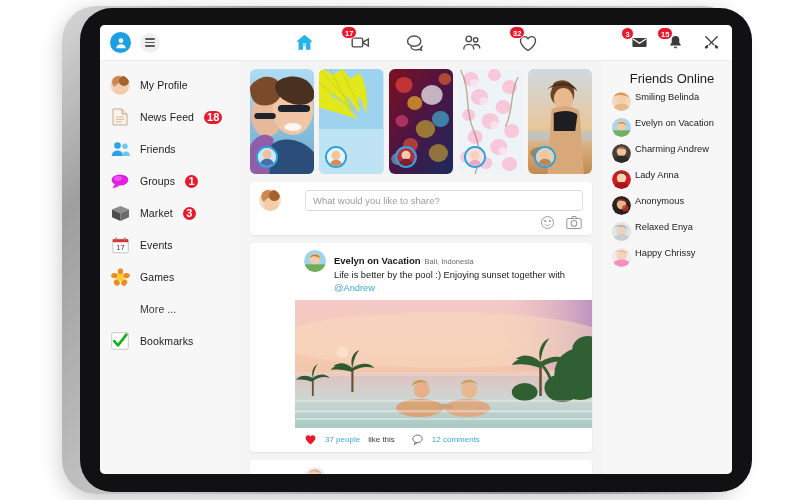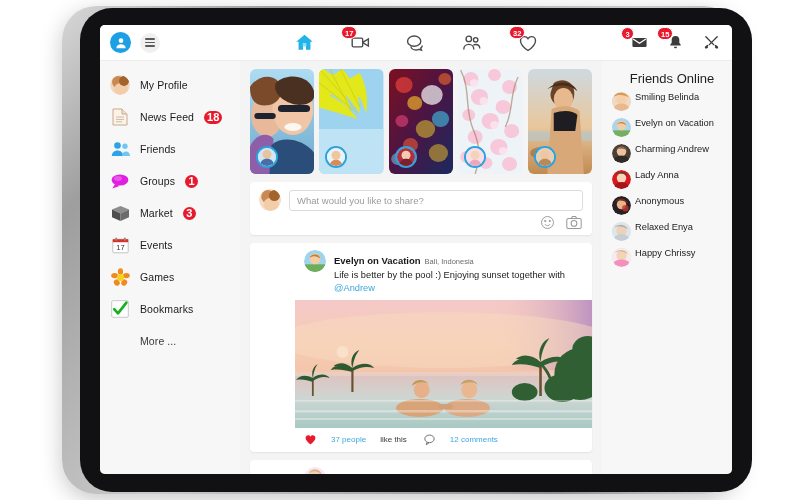--- a/index.html
+++ b/index.html
@@ -148,21 +148,21 @@
   .story .sav img, .story .sav .ph { width:100%; height:100%; display:block; }
 
   
   .composer {
     margin-top: 8px;
     background: #fff;
     border-radius: 4px;
     padding: 7px 9px 5px 9px;
     box-shadow: 0 1px 2px rgba(0,0,0,.07);
   }
-  .comp-row { display: flex; align-items: flex-end; gap: 8px; }
+  .comp-row { display: flex; align-items: flex-end; gap: 24px; }
   .comp-av { width: 22px; height: 22px; border-radius: 50%; overflow:hidden; flex:0 0 22px; }
   .comp-input {
     flex: 1;
     height: 21px;
     border: 1px solid #dcdcdc;
     border-radius: 3px;
     background: #fff;
     font-size: 9.5px;
     color: #2b2b2b;
     padding: 0 7px;
@@ -184,21 +184,21 @@
   }
   .post-head { display: flex; gap: 8px; padding: 7px 9px 5px 9px; }
   .post-av { width: 22px; height: 22px; border-radius: 50%; overflow:hidden; flex: 0 0 22px; }
   .post-meta { min-width: 0; }
   .post-name { font-size: 9.5px; font-weight: bold; color: #17181a; display:inline; }
   .post-place { font-size: 7.5px; color: #6d6d6d; display:inline; margin-left: 4px; }
   .post-text { font-size: 9.3px; color: #232323; line-height: 1.42; margin-top: 1px; }
   .mention { color: #3ea8dd; }
   .post-photo { width: 100%; height: 128px; display: block; object-fit: cover; }
   .post-foot { display: flex; align-items: center; gap: 16px; padding: 5px 9px 6px 9px; }
-  .foot-item { display: flex; align-items: center; gap: 14px; }
+  .foot-item { display: flex; align-items: center; gap: 8px; }
   .foot-count { font-size: 8px; color: #3ea8dd; }
   .foot-text { font-size: 8px; color: #3a3a3a; }
 
   
   .rightbar {
     width: 130px;
     flex: 0 0 130px;
     background: #f7f7f7;
     padding: 10px 0 0 6px;
   }
@@ -387,32 +387,32 @@
                       <ellipse cx="13.2" cy="14.6" rx="2.8" ry="3.2" transform="rotate(35 13.2 14.6)"></ellipse>
                       <ellipse cx="5.8" cy="14.6" rx="2.8" ry="3.2" transform="rotate(-35 5.8 14.6)"></ellipse>
                       <ellipse cx="3.6" cy="7.6" rx="3.4" ry="2.6"></ellipse>
                     </g>
                   <circle cx="9.5" cy="9.5" r="3.6" fill="#f6d21e"></circle>
                 </svg>
               </span>
               <span class="side-label">Games</span>
             </div>
 
+            <div class="side-item more">
+              <span class="side-label">More ...</span>
+            </div>
+
             <div class="side-item">
               <span class="side-ico">
                 <svg width="18" height="18" viewBox="0 0 18 18">
                     <rect x=".7" y=".7" width="16.6" height="16.6" rx="1.2" fill="#fff" stroke="#c9c9c9" stroke-width="1"></rect>
                     <path d="M3.2 9.2 7 13.4 15.4 2.6" fill="none" stroke="#14b01d" stroke-width="2.6" stroke-linecap="round" stroke-linejoin="round"></path>
                   </svg>
               </span>
               <span class="side-label">Bookmarks</span>
-            </div>
-
-            <div class="side-item more">
-              <span class="side-label">More ...</span>
             </div>
           </div>
 
           <div class="feed">
 
             <div class="stories">
 
               <div class="story">
                 <svg width="100%" height="100%" viewBox="0 0 60 105" preserveAspectRatio="none">
                   <defs>

